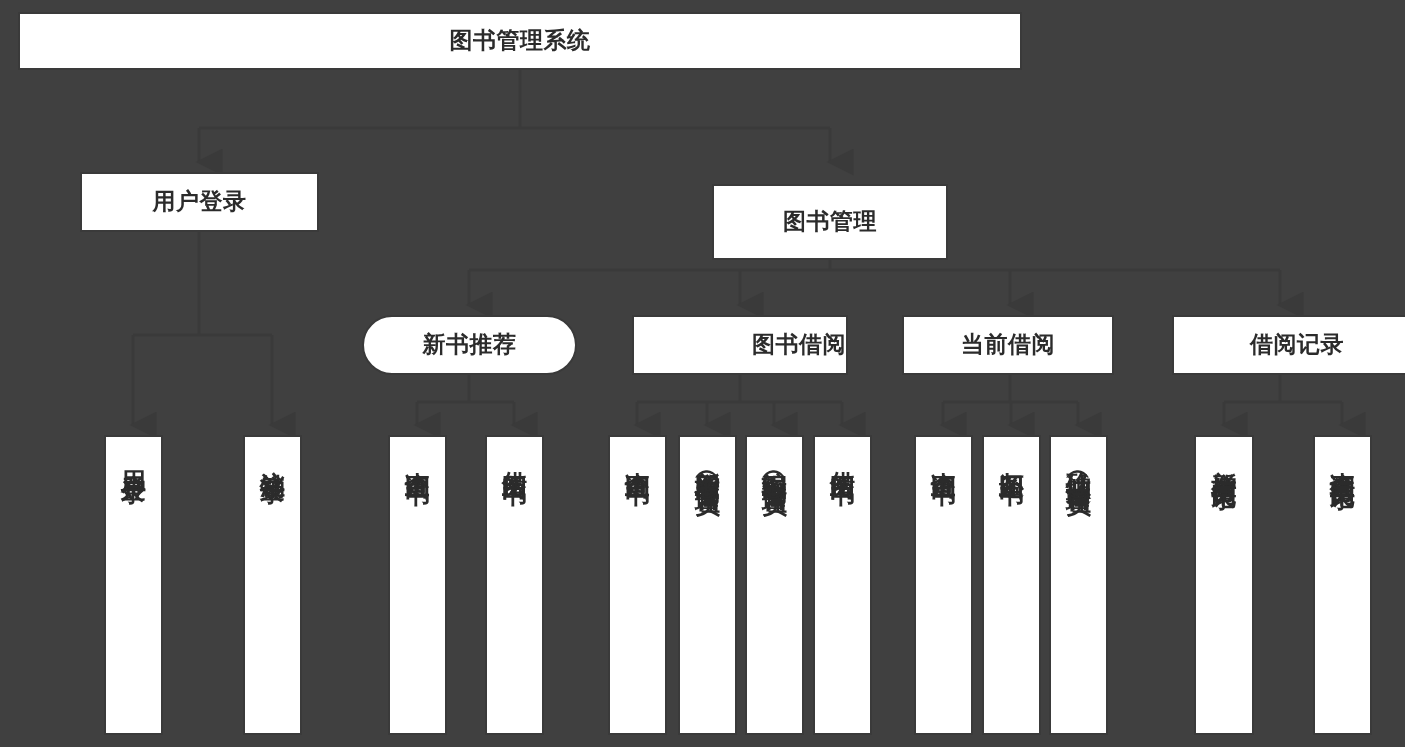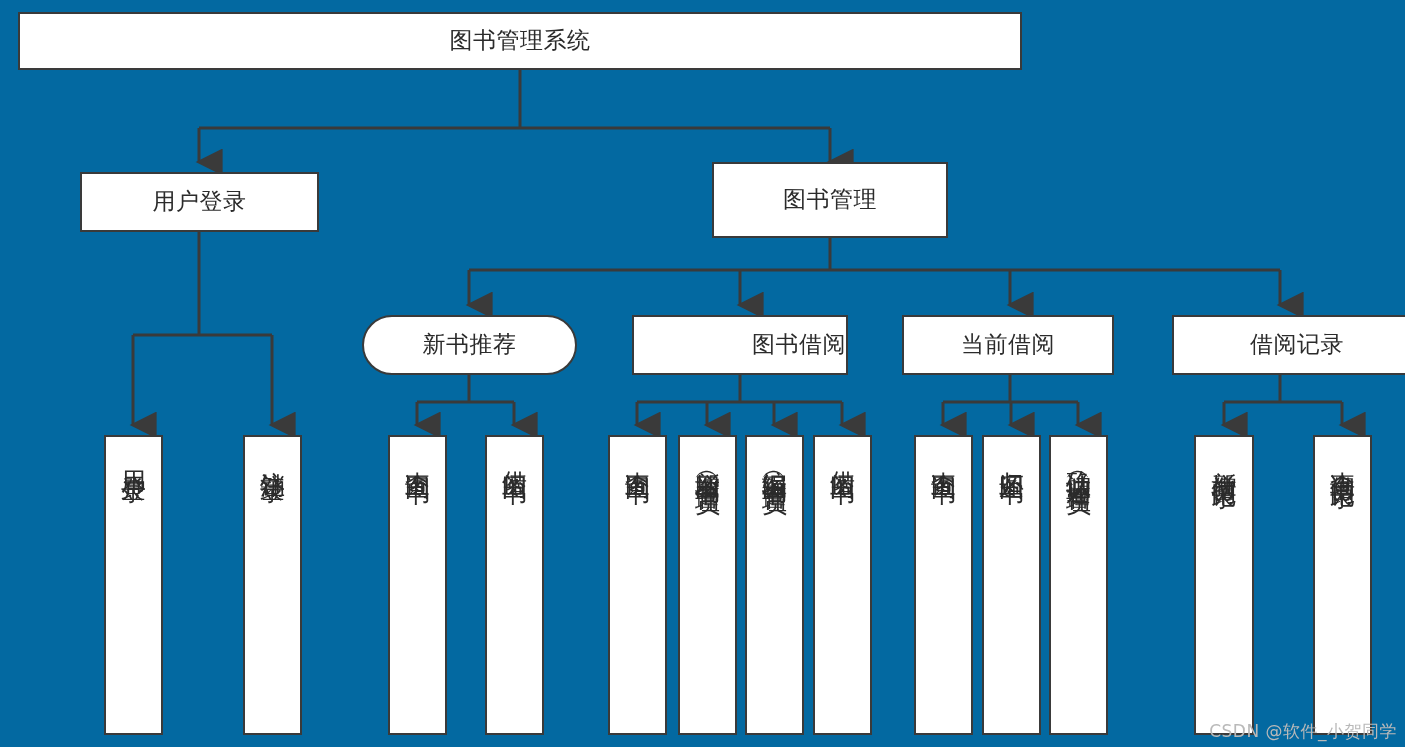--- a/index.html
+++ b/index.html
@@ -7,22 +7,23 @@
     padding: 0;
     background: #ffffff;
   }
   body {
     font-family: "DejaVu Sans", "Liberation Sans", sans-serif;
   }
   #canvas {
     position: relative;
     width: 1405px;
     height: 747px;
-    background: #0369a1;
+    background: #404040;
     overflow: hidden;
+    font-weight: bold;
   }
   #edges {
     position: absolute;
     left: 0;
     top: 0;
     width: 1405px;
     height: 747px;
   }
   .node {
     position: absolute;
@@ -123,21 +124,21 @@
     </g>
   </svg>
 
   <div class="node horiz" style="left:18px; top:12px; width:1004px; height:58px;">
     <span class="label">图书管理系统</span>
   </div>
 
   <div class="node horiz" style="left:80px; top:172px; width:239px; height:60px;">
     <span class="label">用户登录</span>
   </div>
-  <div class="node horiz" style="left:712px; top:162px; width:236px; height:76px;align-items:center;">
+  <div class="node horiz" style="left:712px; top:184px; width:236px; height:76px;align-items:center;">
     <span class="label">图书管理</span>
   </div>
 
   <div class="node horiz" style="left:362px; top:315px; width:215px; height:60px;border-radius:30px;">
     <span class="label">新书推荐</span>
   </div>
   <div class="node horiz" style="left:632px; top:315px; width:216px; height:60px;justify-content:flex-end;">
     <span class="label">图书借阅</span>
   </div>
   <div class="node horiz" style="left:902px; top:315px; width:212px; height:60px;">
@@ -184,15 +185,14 @@
     <span class="label">确认归还（管理员）</span>
   </div>
 
   <div class="node vert" style="left:1194px; top:435px; width:60px; height:300px;">
     <span class="label">新增借阅记录</span>
   </div>
   <div class="node vert" style="left:1313px; top:435px; width:59px; height:300px;">
     <span class="label">查询借阅记录</span>
   </div>
 
-  <div id="watermark">CSDN @软件_小贺同学</div>
 
 </div>
 
 </body></html>

